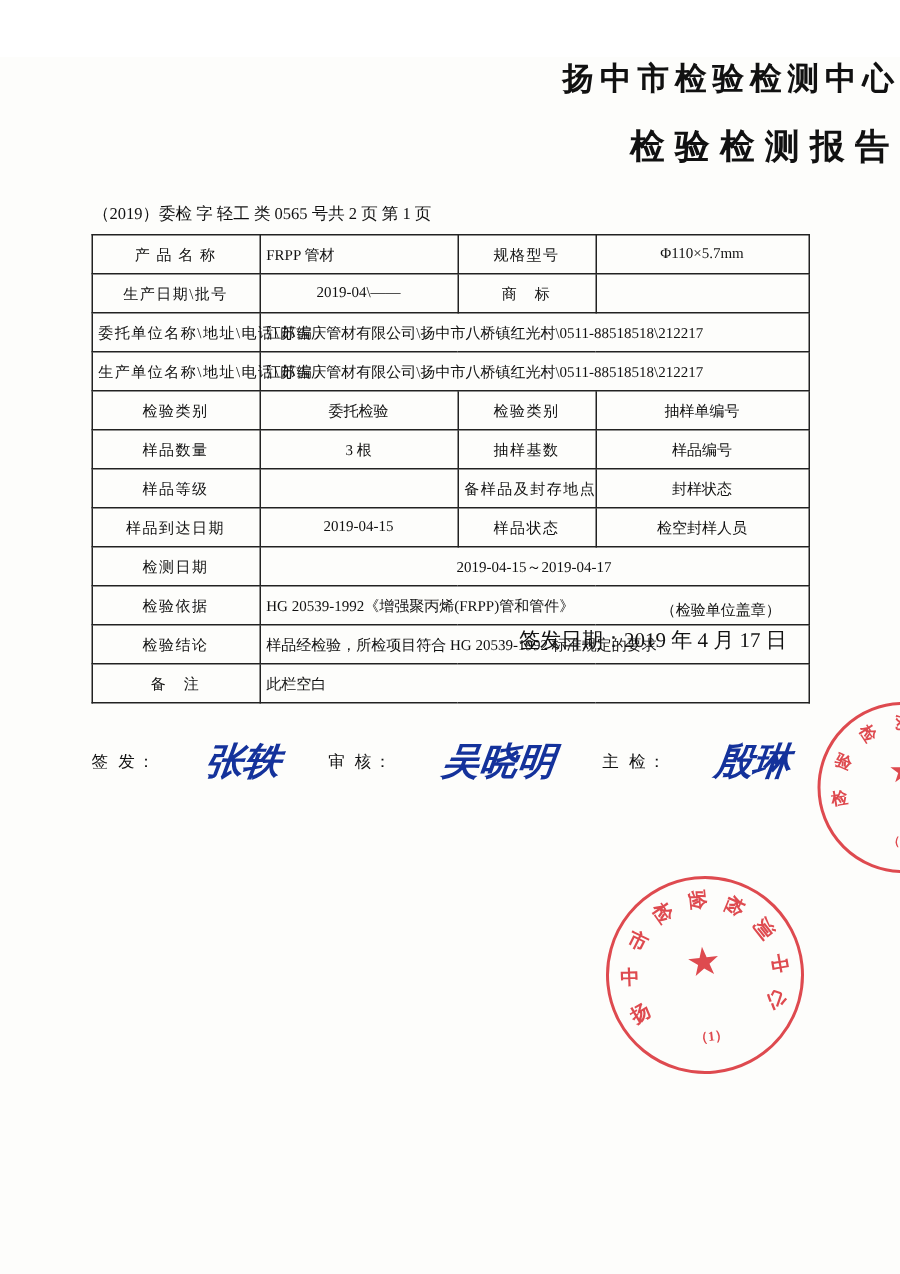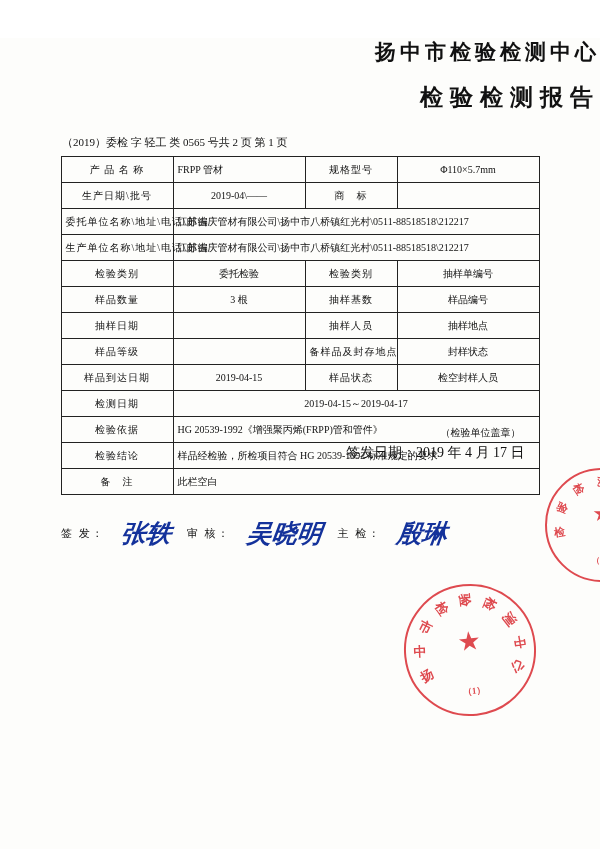--- a/index.html
+++ b/index.html
@@ -104,21 +104,21 @@
     white-space: nowrap;
   }
   
   .sign-strip {
     display: flex;
     align-items: center;
     width: 478px;
     margin: 22px auto 0 auto;
     font-size: 11px;
     color: #111;
-    gap: 2px;
+    gap: 18px;
   }
   .sign-strip .sg-lbl {
     letter-spacing: 2px;
     white-space: nowrap;
   }
   .sign-strip .sg-val {
     font-family: "DejaVu Serif", serif;
     font-size: 25px;
     color: #14329b;
     font-style: italic;
@@ -232,26 +232,20 @@
         <td class="lbl">检验类别</td>
         <td class="val-c">委托检验</td>
         <td class="lbl">检验类别</td>
         <td class="val-c">抽样单编号</td>
       </tr>
       <tr>
         <td class="lbl">样品数量</td>
         <td class="val-c">3 根</td>
         <td class="lbl">抽样基数</td>
         <td class="val-c">样品编号</td>
-      </tr>
-      <tr>
-        <td class="lbl">抽样日期</td>
-        <td class="val-c"></td>
-        <td class="lbl">抽样人员</td>
-        <td class="val-c">抽样地点</td>
       </tr>
       <tr>
         <td class="lbl">样品等级</td>
         <td class="val-c"></td>
         <td class="lbl">备样品及封存地点</td>
         <td class="val-c">封样状态</td>
       </tr>
       <tr>
         <td class="lbl">样品到达日期</td>
         <td class="val-c">2019-04-15</td>

